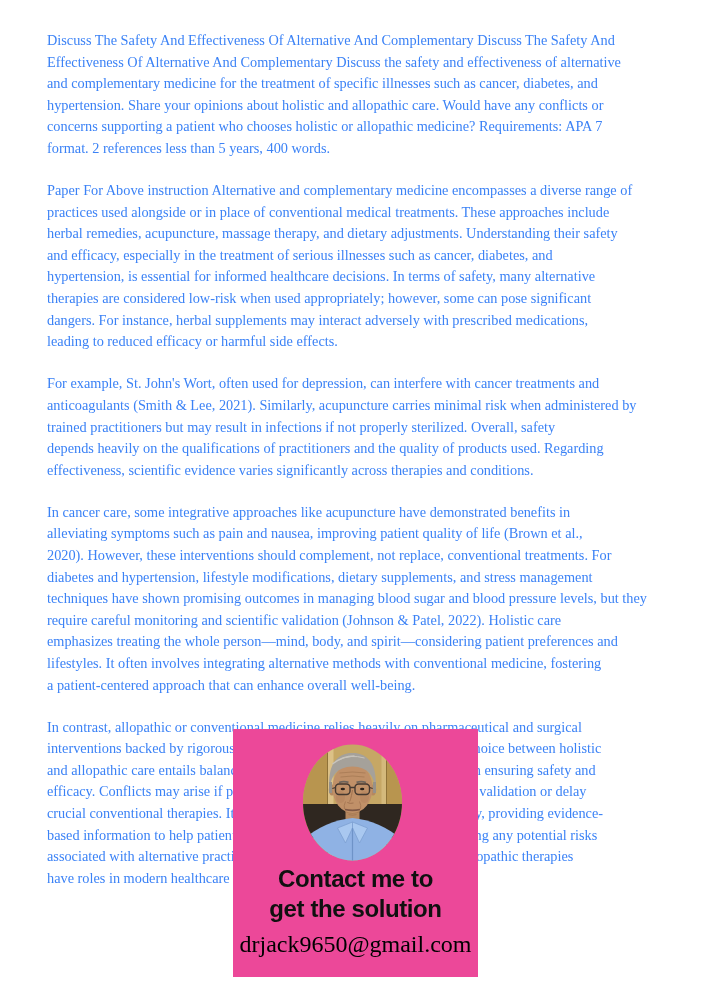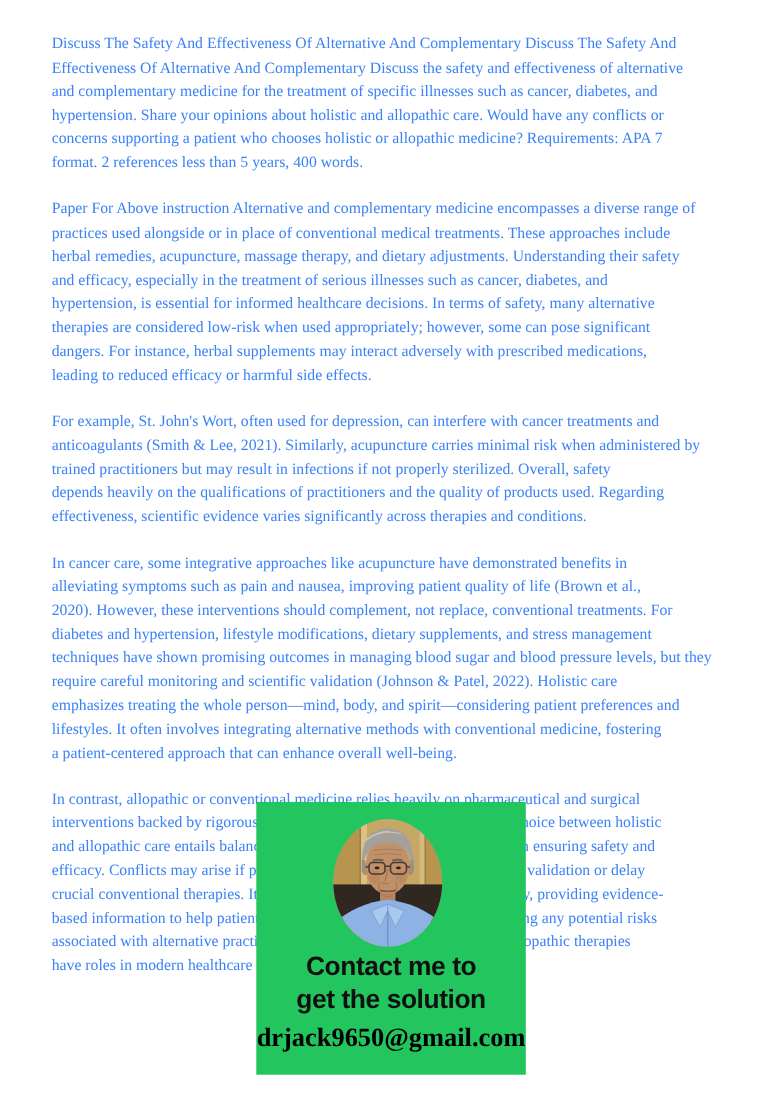--- a/index.html
+++ b/index.html
@@ -38,21 +38,21 @@
     font-size: 24px;
     line-height: 30px;
     letter-spacing: -0.4px;
     color: #101010;
     white-space: pre-line;
   }
   .card-email {
     position: absolute;
     left: 0; right: 0; top: 201px;
     font-family: "Liberation Serif", serif;
-    font-weight: bold;
+    font-weight: normal;
     font-size: 24px;
     line-height: 28px;
     color: #000000;
   }
 </style>
 </head>
 <body>
 
 <div class="doc">
   <p class="para">Discuss The Safety And Effectiveness Of Alternative And Complementary Discuss The Safety And
@@ -86,21 +86,21 @@
   <p class="para">In contrast, allopathic or conventional medicine relies heavily on pharmaceutical and surgical
 interventions backed by rigorous scientific testing and clinical trials. The choice between holistic
 and allopathic care entails balancing patient autonomy and preferences with ensuring safety and
 efficacy. Conflicts may arise if patients pursue therapies that lack scientific validation or delay
 crucial conventional therapies. It is vital that providers communicate openly, providing evidence-
 based information to help patients make informed decisions while addressing any potential risks
 associated with alternative practices. In conclusion, both alternative and allopathic therapies
 have roles in modern healthcare when integrated thoughtfully.</p>
 </div>
 
-<div class="contact-card" style="background-color: #22c55e;">
+<div class="contact-card" style="background-color: #ec4899;">
   <div class="portrait" aria-label="elderly man with glasses wearing light blue shirt">
     <svg width="101" height="117" viewBox="0 0 100 117" xmlns="http://www.w3.org/2000/svg" aria-hidden="true">
       <defs>
         <clipPath id="ovalClip">
             <ellipse cx="50" cy="58.5" rx="49.5" ry="58"></ellipse>
           </clipPath>
       </defs>
       <g clip-path="url(#ovalClip)">
 
         <rect x="0" y="0" width="100" height="117" fill="#c6a765"></rect>

